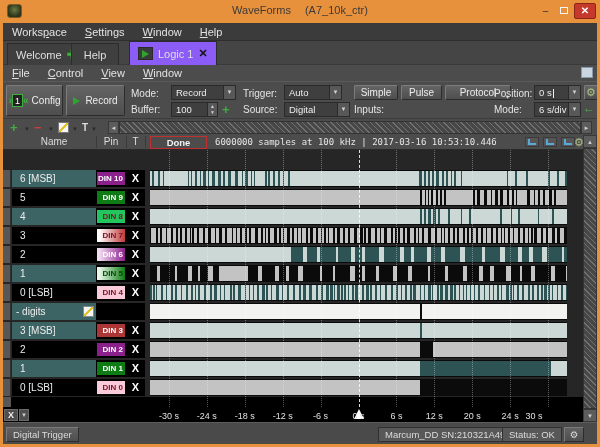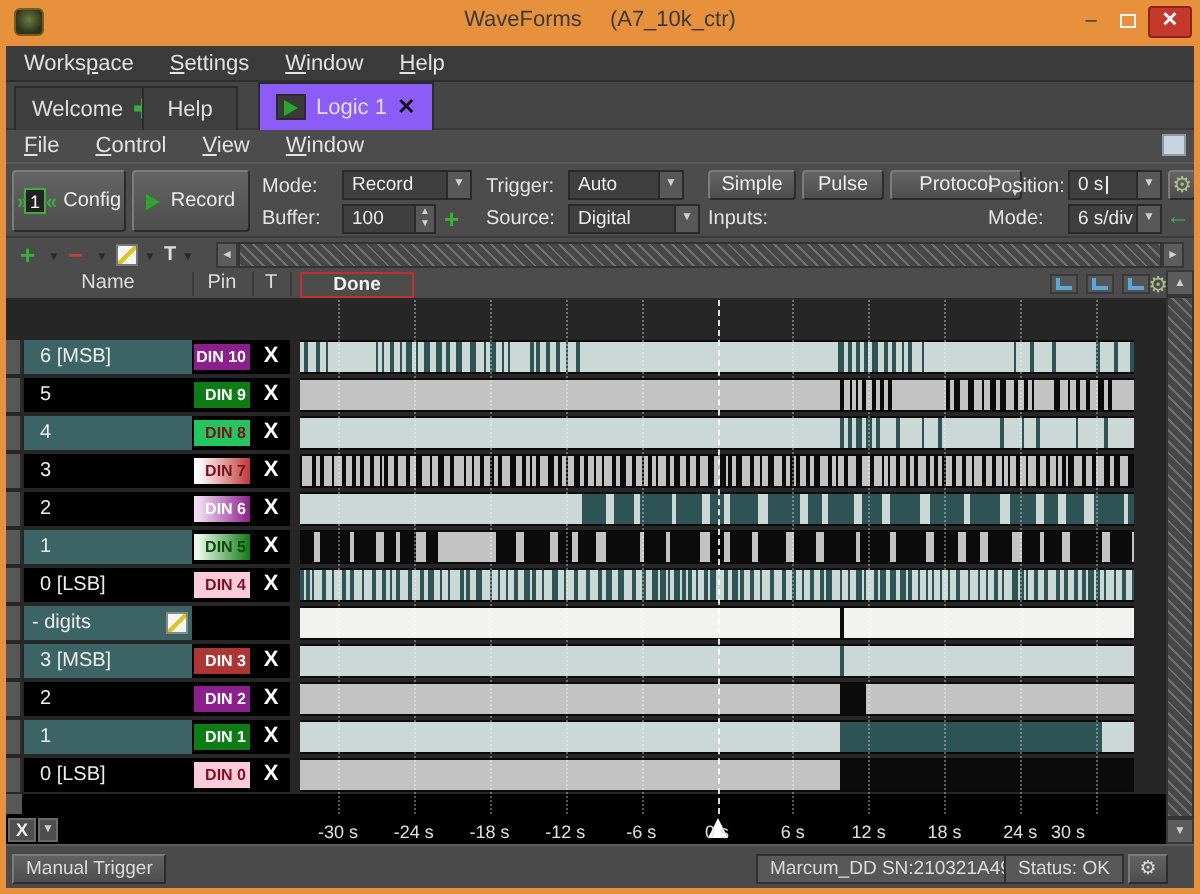--- a/index.html
+++ b/index.html
@@ -188,20 +188,21 @@
 
 <div id="wavepanel">
   <div id="tblheader">
     <div class="hdr-cell" style="left:9px; width:84px">Name</div>
     <div class="hdr-div" style="left:93px"></div>
     <div class="hdr-cell" style="left:93px; width:30px">Pin</div>
     <div class="hdr-div" style="left:123px"></div>
     <div class="hdr-cell" style="left:123px; width:19px">T</div>
     <div class="hdr-div" style="left:142px"></div>
     <div id="donebox">Done</div>
+    <div id="capinfo">6000000 samples at 100 kHz | 2017-03-16 10:53:10.446</div>
     <div class="cursor-ic" style="left:522px">
         <i></i>
         <b></b>
       </div>
     <div class="cursor-ic" style="left:540px">
         <i></i>
         <b></b>
       </div>
     <div class="cursor-ic" style="left:558px">
         <i></i>
@@ -677,32 +678,32 @@
     <div id="axclose-arw">▼</div>
     <div id="trigmark" style="left: 355.5px;"></div>
   <div class="tick-lbl" style="left: 165.955px;">-30 s</div>
       <div class="tick-lbl" style="left: 203.864px;">-24 s</div>
       <div class="tick-lbl" style="left: 241.773px;">-18 s</div>
       <div class="tick-lbl" style="left: 279.682px;">-12 s</div>
       <div class="tick-lbl" style="left: 317.591px;">-6 s</div>
       <div class="tick-lbl" style="left: 355.5px;">0 s</div>
       <div class="tick-lbl" style="left: 393.409px;">6 s</div>
       <div class="tick-lbl" style="left: 431.318px;">12 s</div>
-      <div class="tick-lbl" style="left: 469.227px;">18 s</div>
+      <div class="tick-lbl" style="left: 469.227px;">20 s</div>
       <div class="tick-lbl" style="left: 507.136px;">24 s</div>
       <div class="tick-lbl" style="left: 531px;">30 s</div>
     </div>
 
   <div id="vscroll">
     <div class="sbtn" style="left:0; top:0; width:14px; height:13px">▲</div>
     <div class="hatch abs" style="left:0; top:13px; width:14px; height:261px"></div>
     <div class="sbtn" style="left:0; top:274px; width:14px; height:13px">▼</div>
   </div>
 </div>
 
 <div id="statusbar">
-  <div class="panel raised" style="left:3px">Manual Trigger</div>
+  <div class="panel raised" style="left:3px">Digital Trigger</div>
   <div class="panel" style="left:375px">Marcum_DD SN:210321A494FA</div>
   <div class="panel" style="left:499px">Status: OK</div>
   <div class="panel raised gear" style="left:561px; width:20px; text-align:center; padding:0 3px">⚙</div>
 </div>
 
 <div id="frame"></div>
 
 </body></html>

